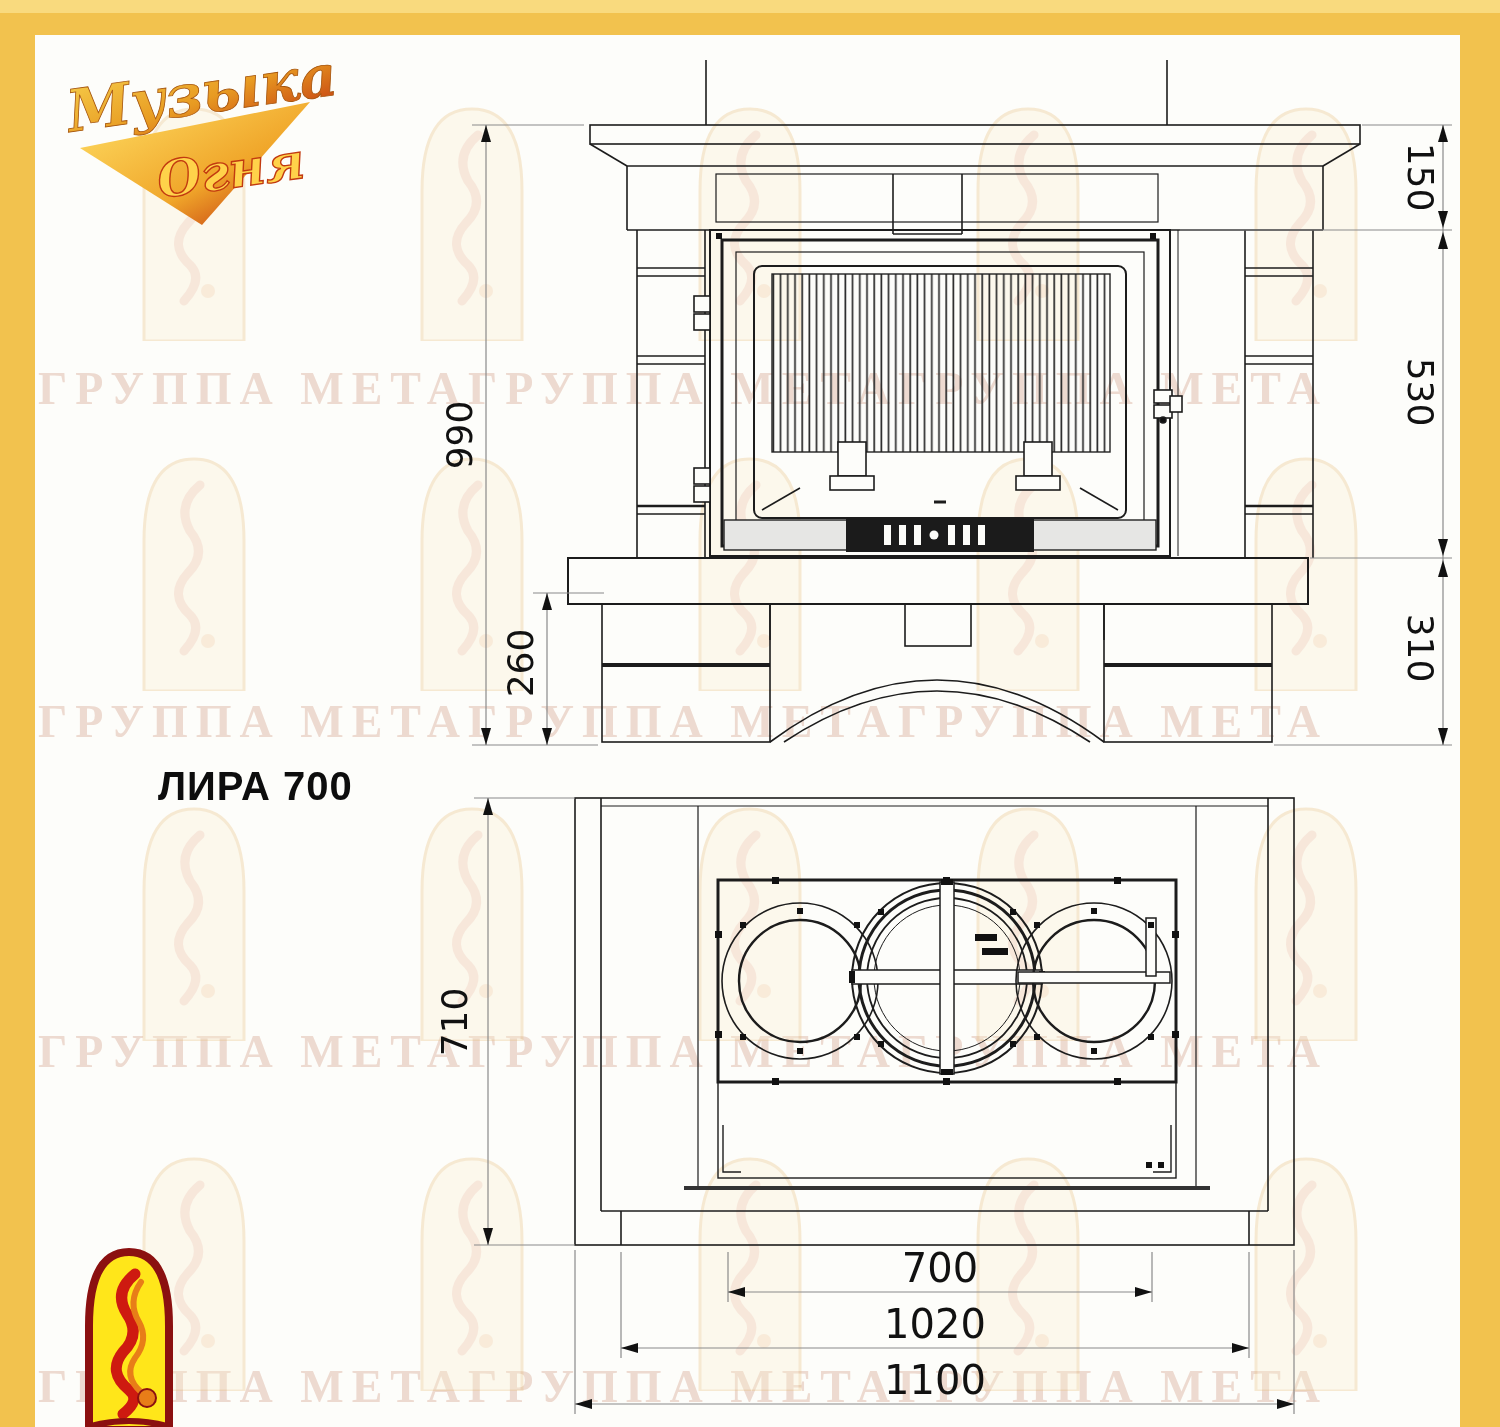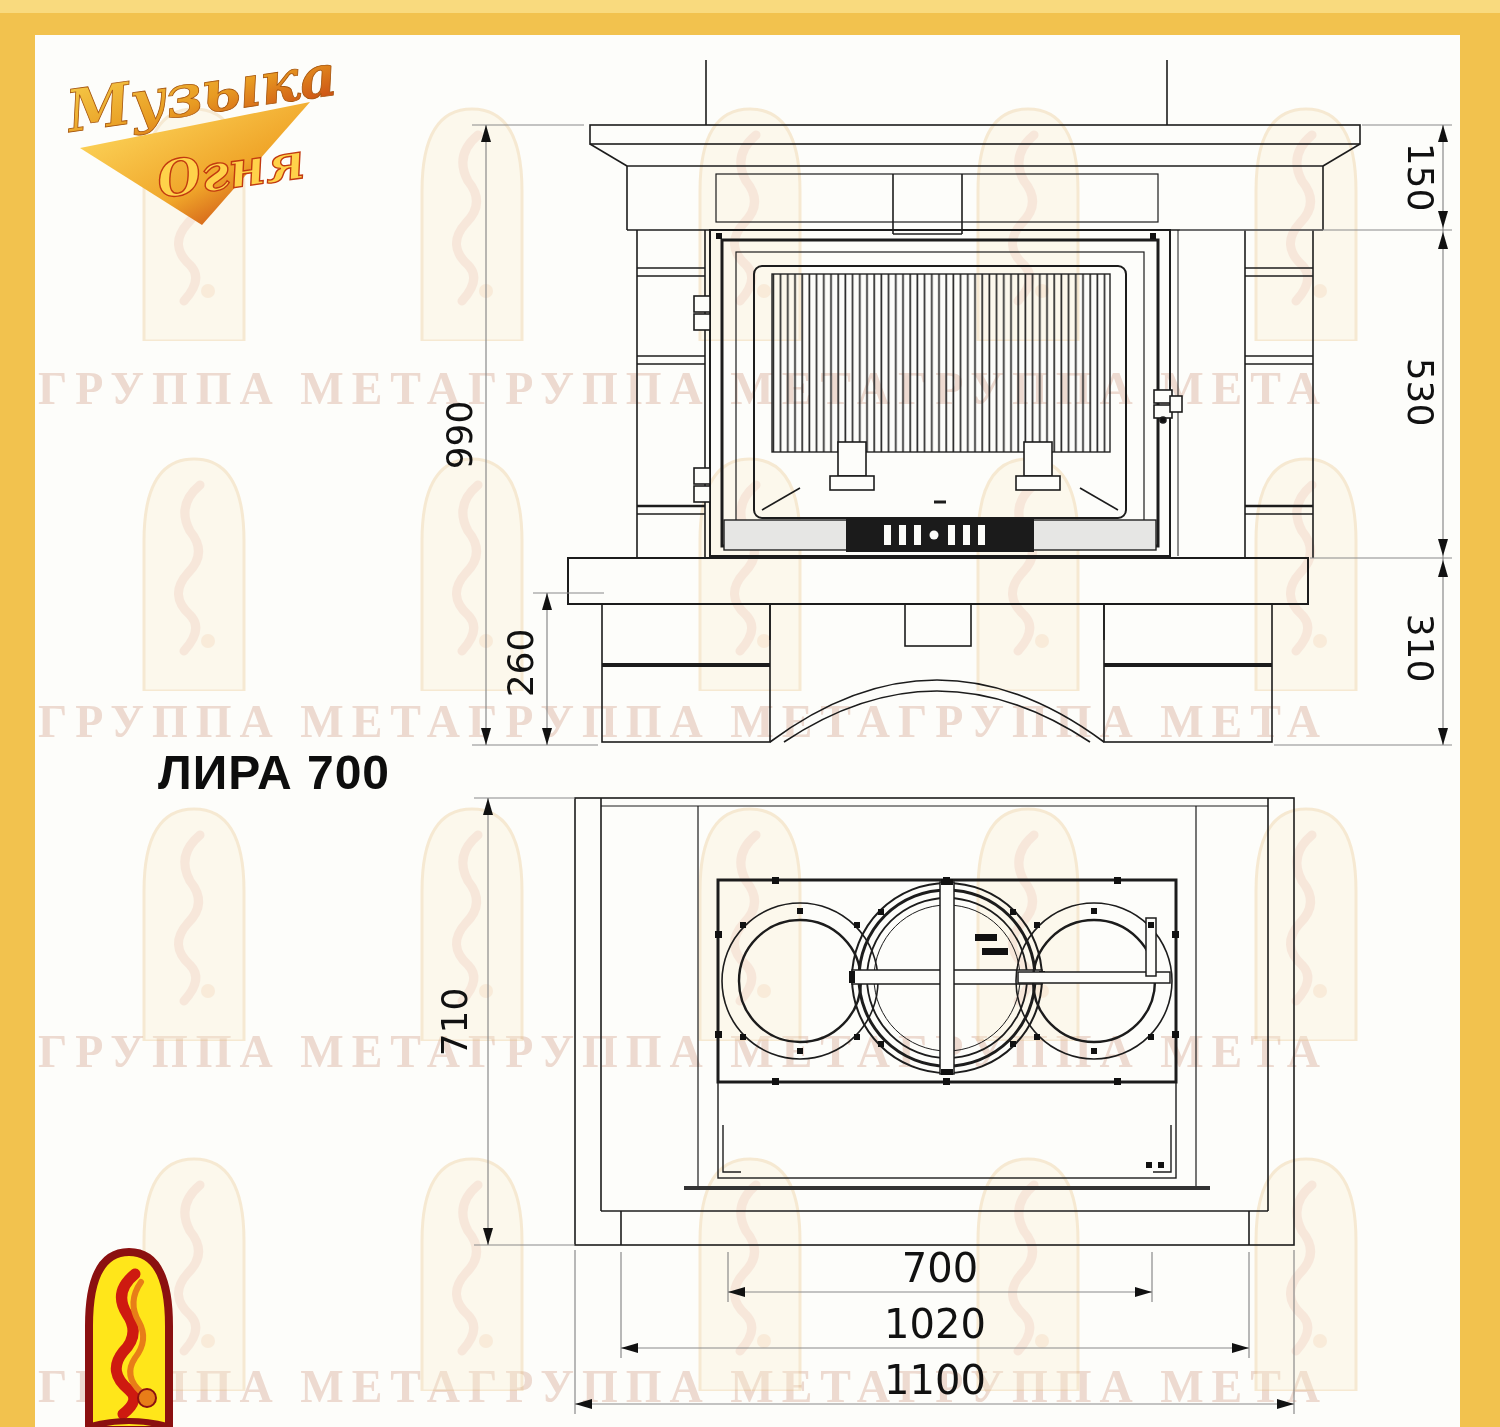--- a/index.html
+++ b/index.html
@@ -12,22 +12,22 @@
   .canvas{position:absolute;left:35px;top:35px;width:1425px;height:1392px;background:#FDFDFA;z-index:0;}
   #wm-layer{position:absolute;left:0;top:0;width:1500px;height:1427px;z-index:1;pointer-events:none;}
   .wm-arch{position:absolute;opacity:.32;}
   .wm-text{
     position:absolute;left:38px;width:1420px;overflow:hidden;white-space:nowrap;
     font-family:"Liberation Serif", serif;font-weight:bold;font-size:46px;letter-spacing:8px;
     color:rgba(197,128,100,0.28);
   }
   #drawing{position:absolute;left:0;top:0;z-index:2;}
   .page-title{
-    position:absolute;left:158px;top:745px;z-index:3;
-    font-family:"Liberation Sans", sans-serif;font-weight:bold;font-size:48px;
+    position:absolute;left:158px;top:764px;z-index:3;
+    font-family:"Liberation Sans", sans-serif;font-weight:bold;font-size:40px;
     letter-spacing:1px;color:#0d0d0d;
   }
   .logo-top{position:absolute;left:52px;top:40px;z-index:3;}
   .logo-bottom{position:absolute;left:83px;top:1240px;z-index:3;}
   svg text.dim{
     font-family:"DejaVu Sans", sans-serif;font-size:36px;fill:#111;letter-spacing:0px;
   }
   svg text.dim-b{
     font-family:"DejaVu Sans", sans-serif;font-size:40px;fill:#111;
   }

